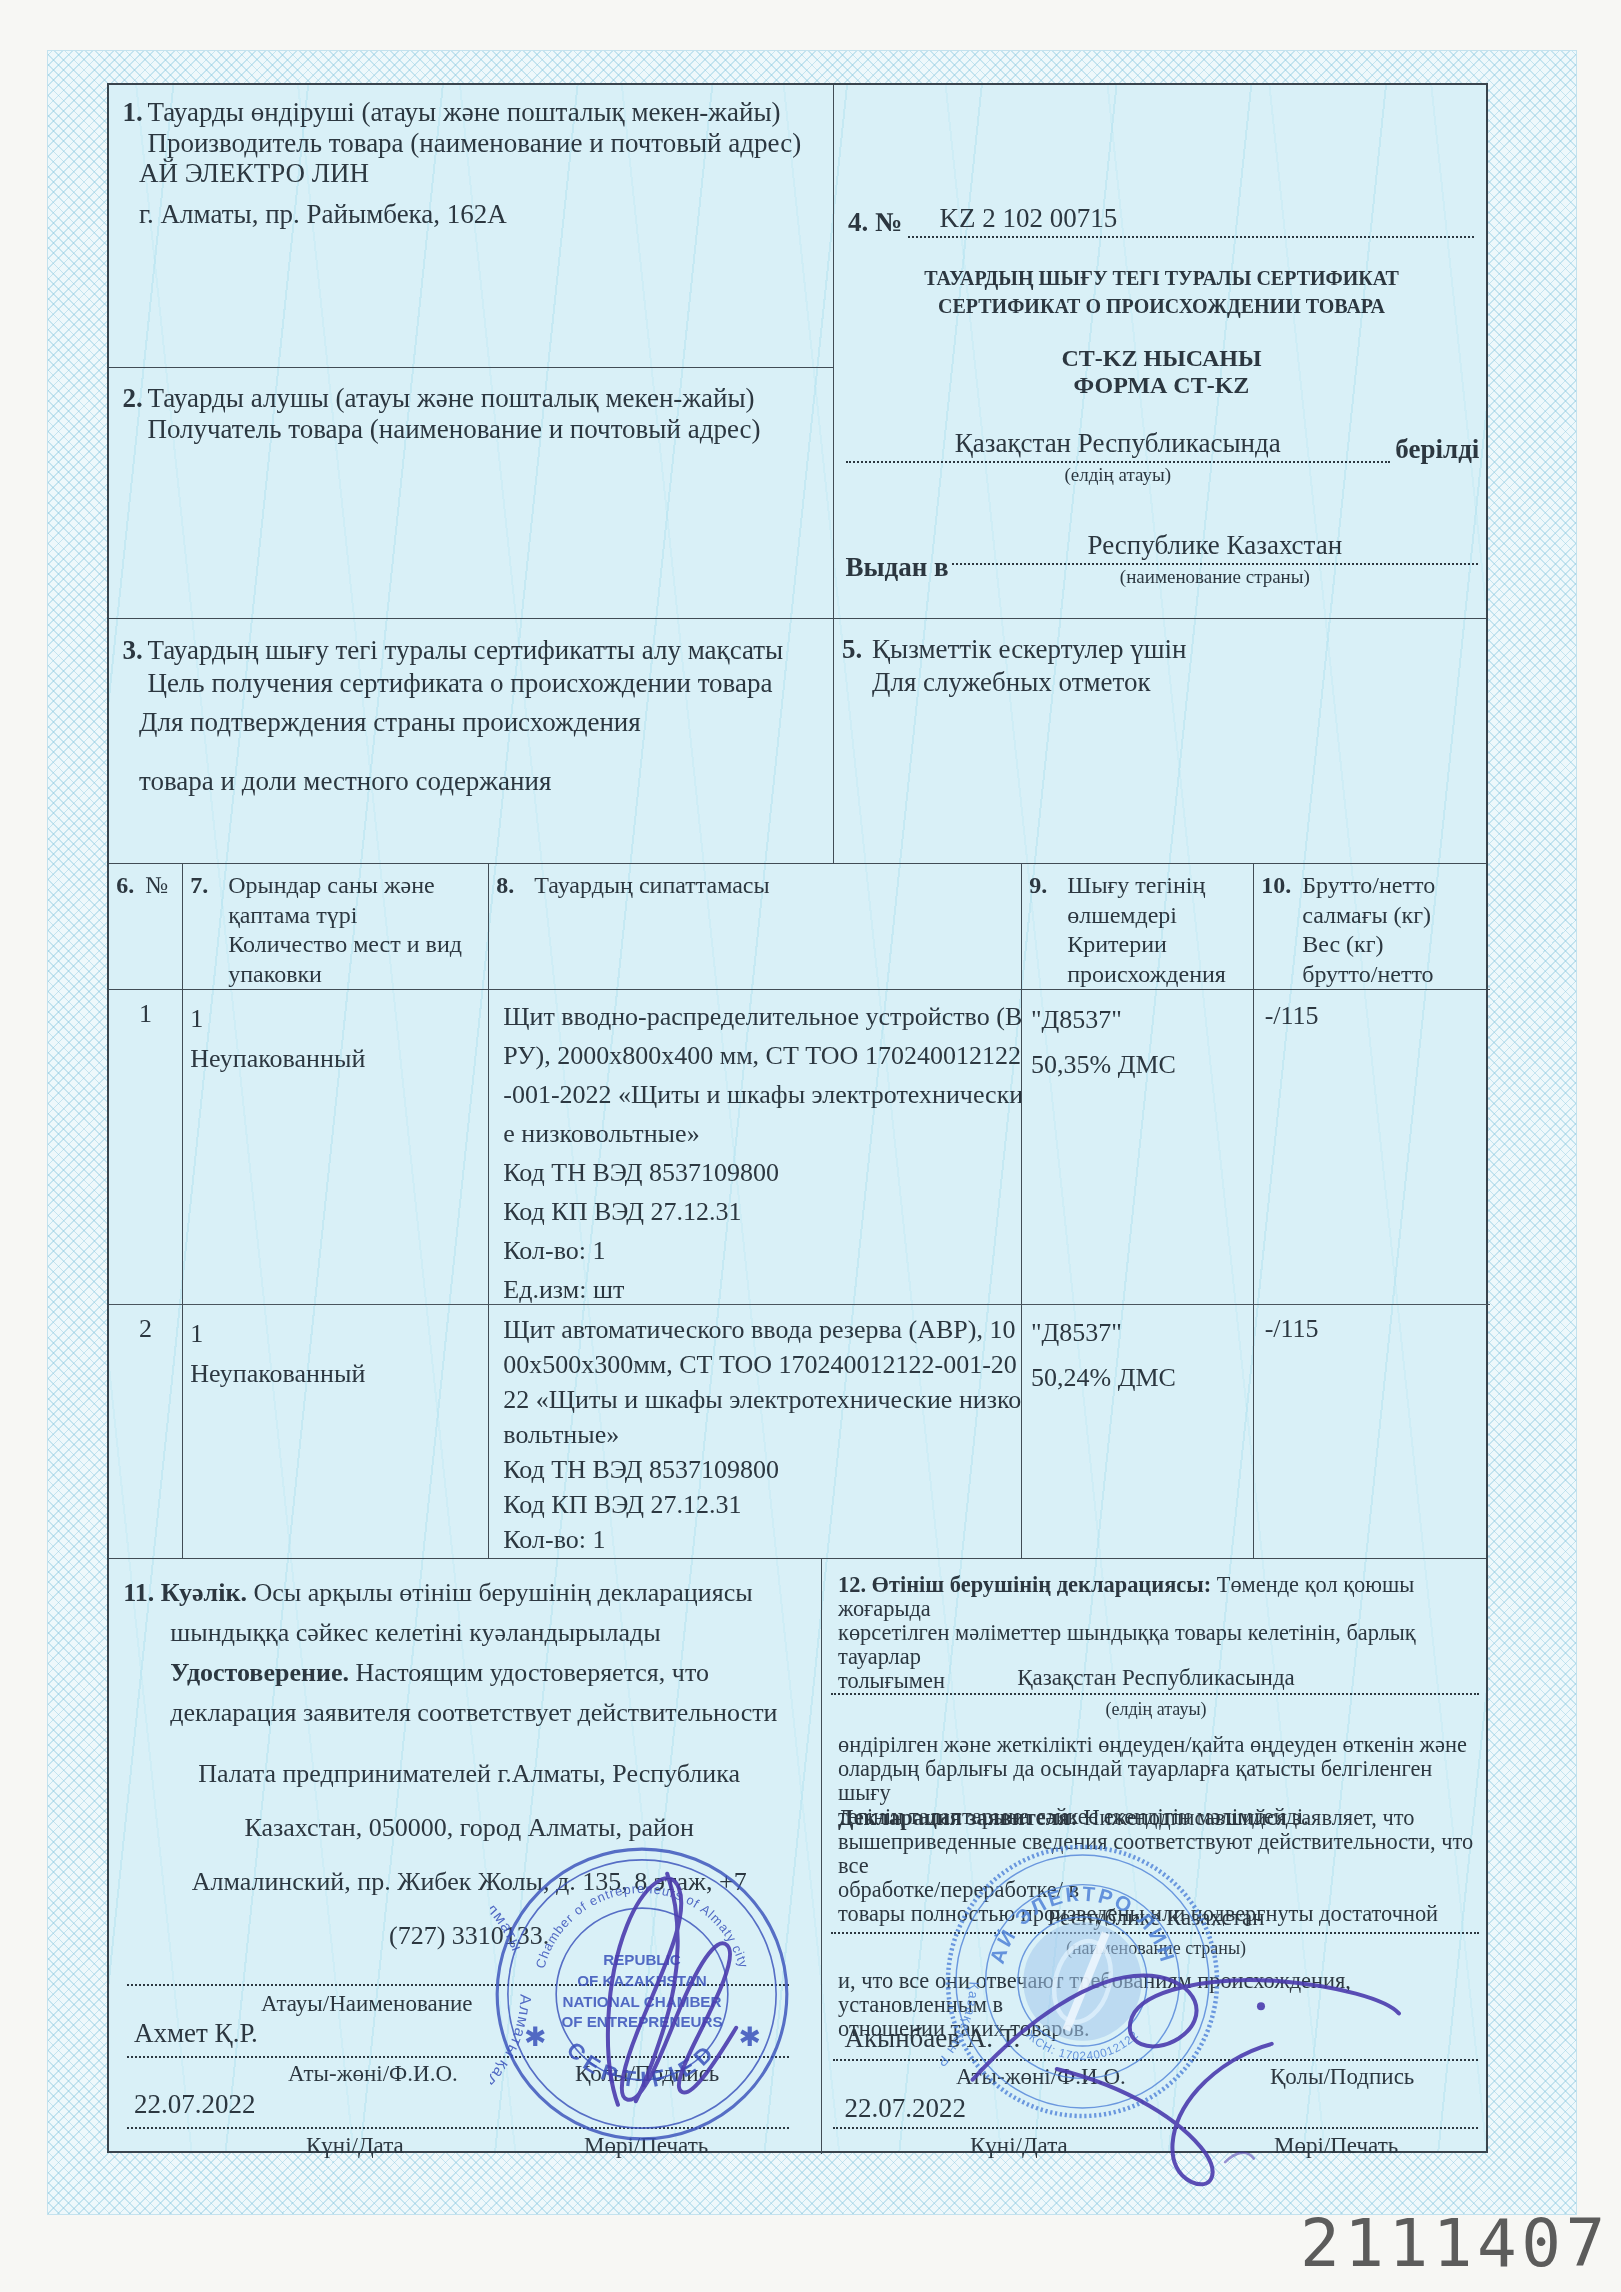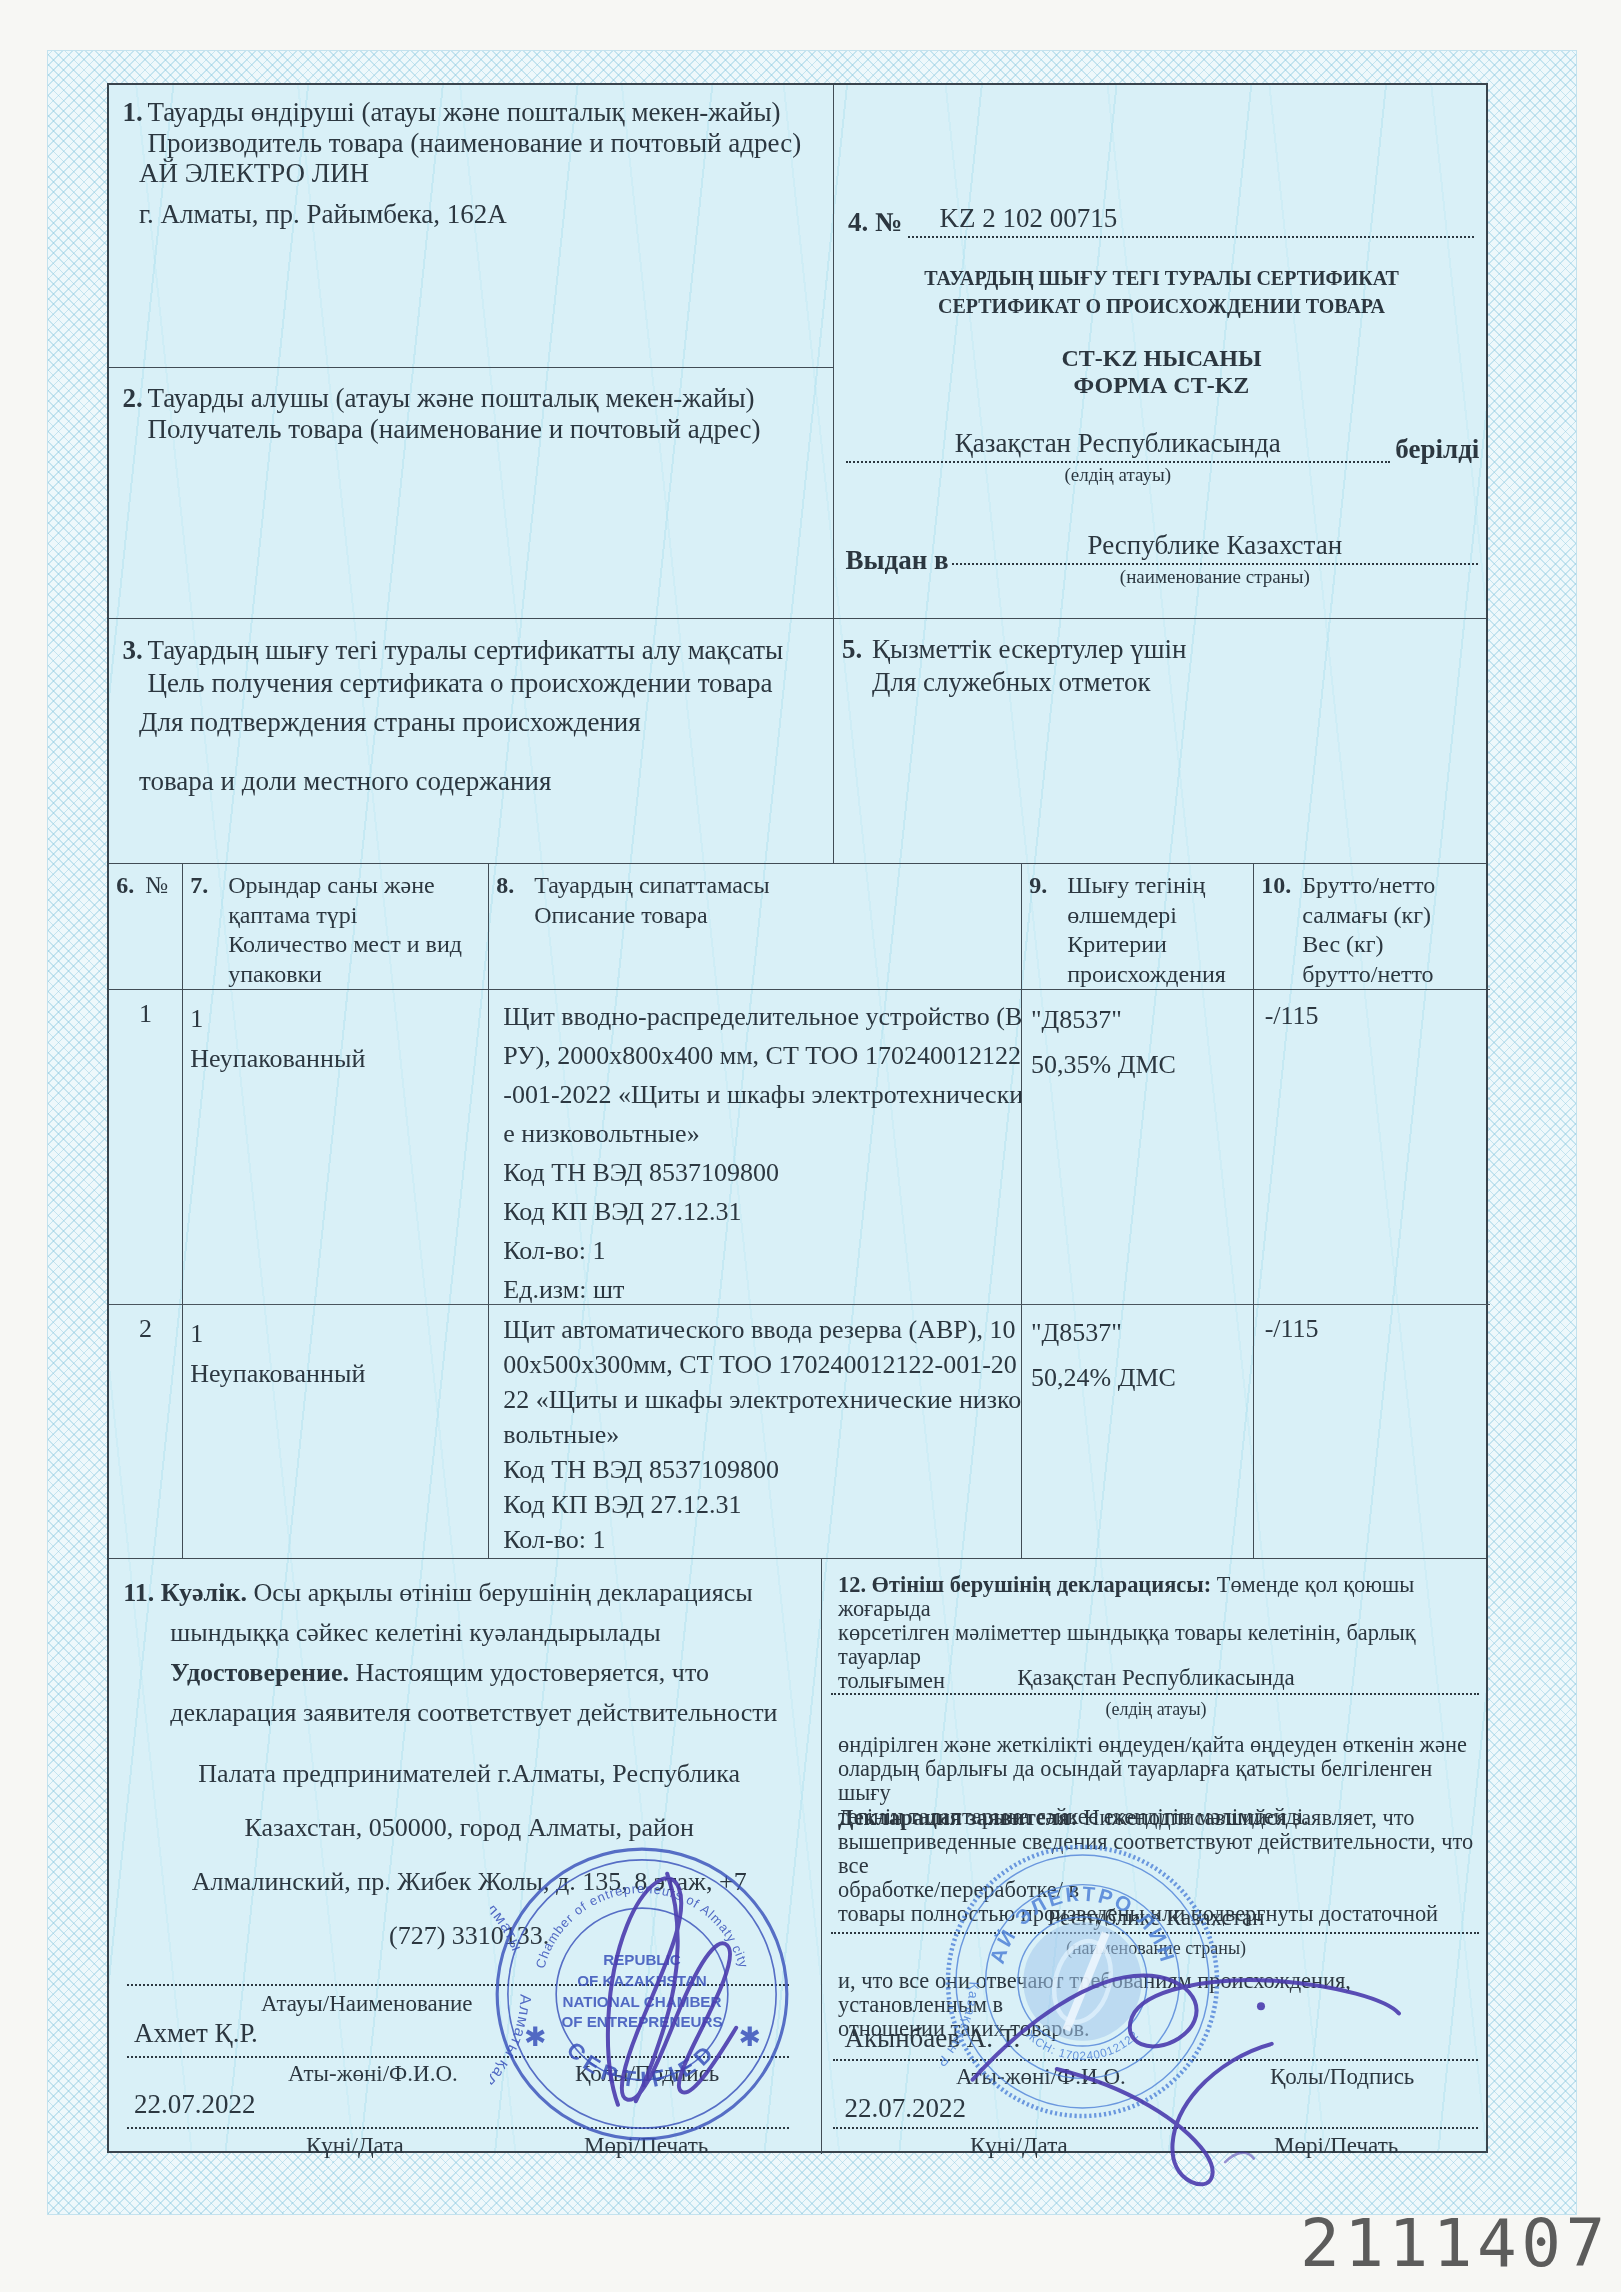--- a/index.html
+++ b/index.html
@@ -142,21 +142,21 @@
       <div style="flex:1;">
         <div class="dotline" style="height:32px;">
           <span class="over">Қазақстан Республикасында</span>
         </div>
         <div class="caption">(елдің атауы)</div>
       </div>
       <b style="margin-left:5.4px;margin-top:5.4px;white-space:nowrap;">берілді</b>
     </div>
 
     <div class="abs" style="left:12.5px;top:448px;right:12.5px;display:flex;align-items:flex-start;">
-      <b style="margin-right:3.6px;margin-top:12px;white-space:nowrap;">Выдан в</b>
+      <b style="margin-right:3.6px;margin-top:19px;white-space:nowrap;">Выдан в</b>
       <div style="flex:1;">
         <div class="dotline" style="height:30px;">
           <span class="over">Республике Казахстан</span>
         </div>
         <div class="caption">(наименование страны)</div>
       </div>
     </div>
 
     <div class="abs lh37" style="left:9px;top:548px;width:627px;">
       <div>
@@ -200,24 +200,20 @@
             <b class="b"></b>
             <span class="t">упаковки</span>
           </div>
         </div>
     </div>
     <div class="cell hdr">
       <div>
           <div class="hl">
             <b class="b">8.</b>
             <span class="t">Тауардың сипаттамасы</span>
-          </div>
-          <div class="hl">
-            <b class="b"></b>
-            <span class="t">Описание товара</span>
           </div>
         </div>
     </div>
     <div class="cell hdr">
       <div>
           <div class="hl">
             <b class="b">9.</b>
             <span class="t">Шығу тегінің</span>
           </div>
           <div class="hl">

